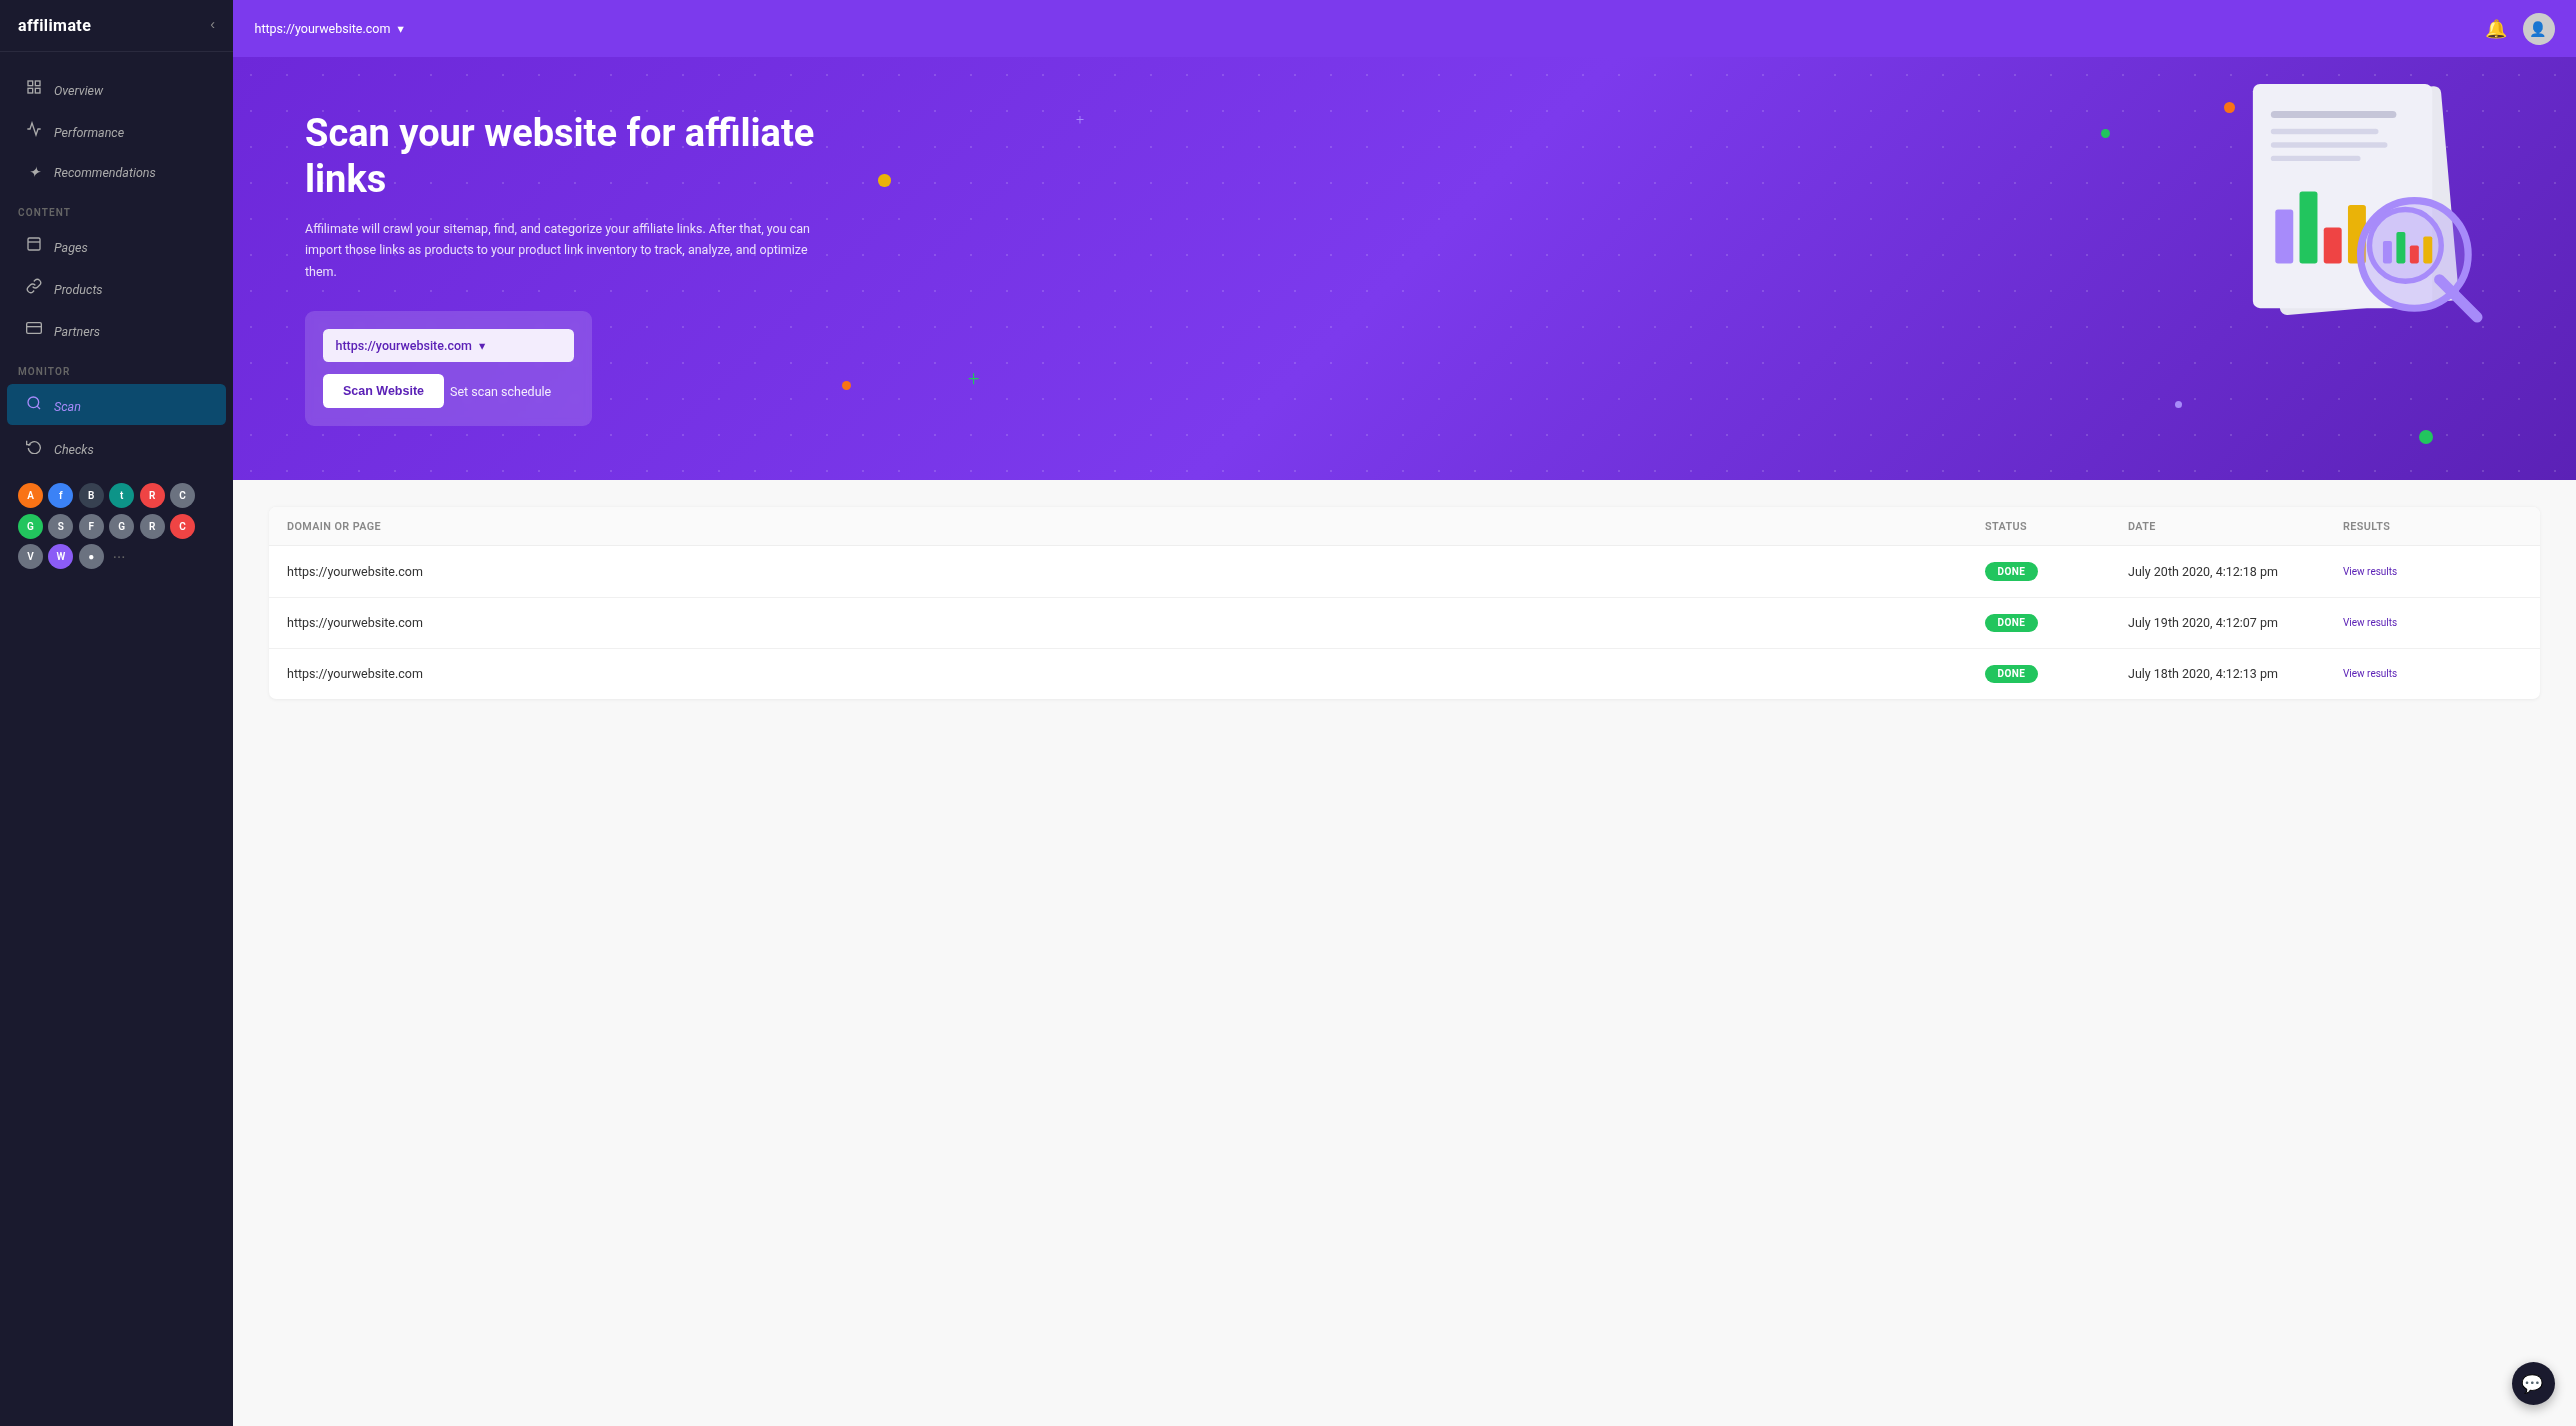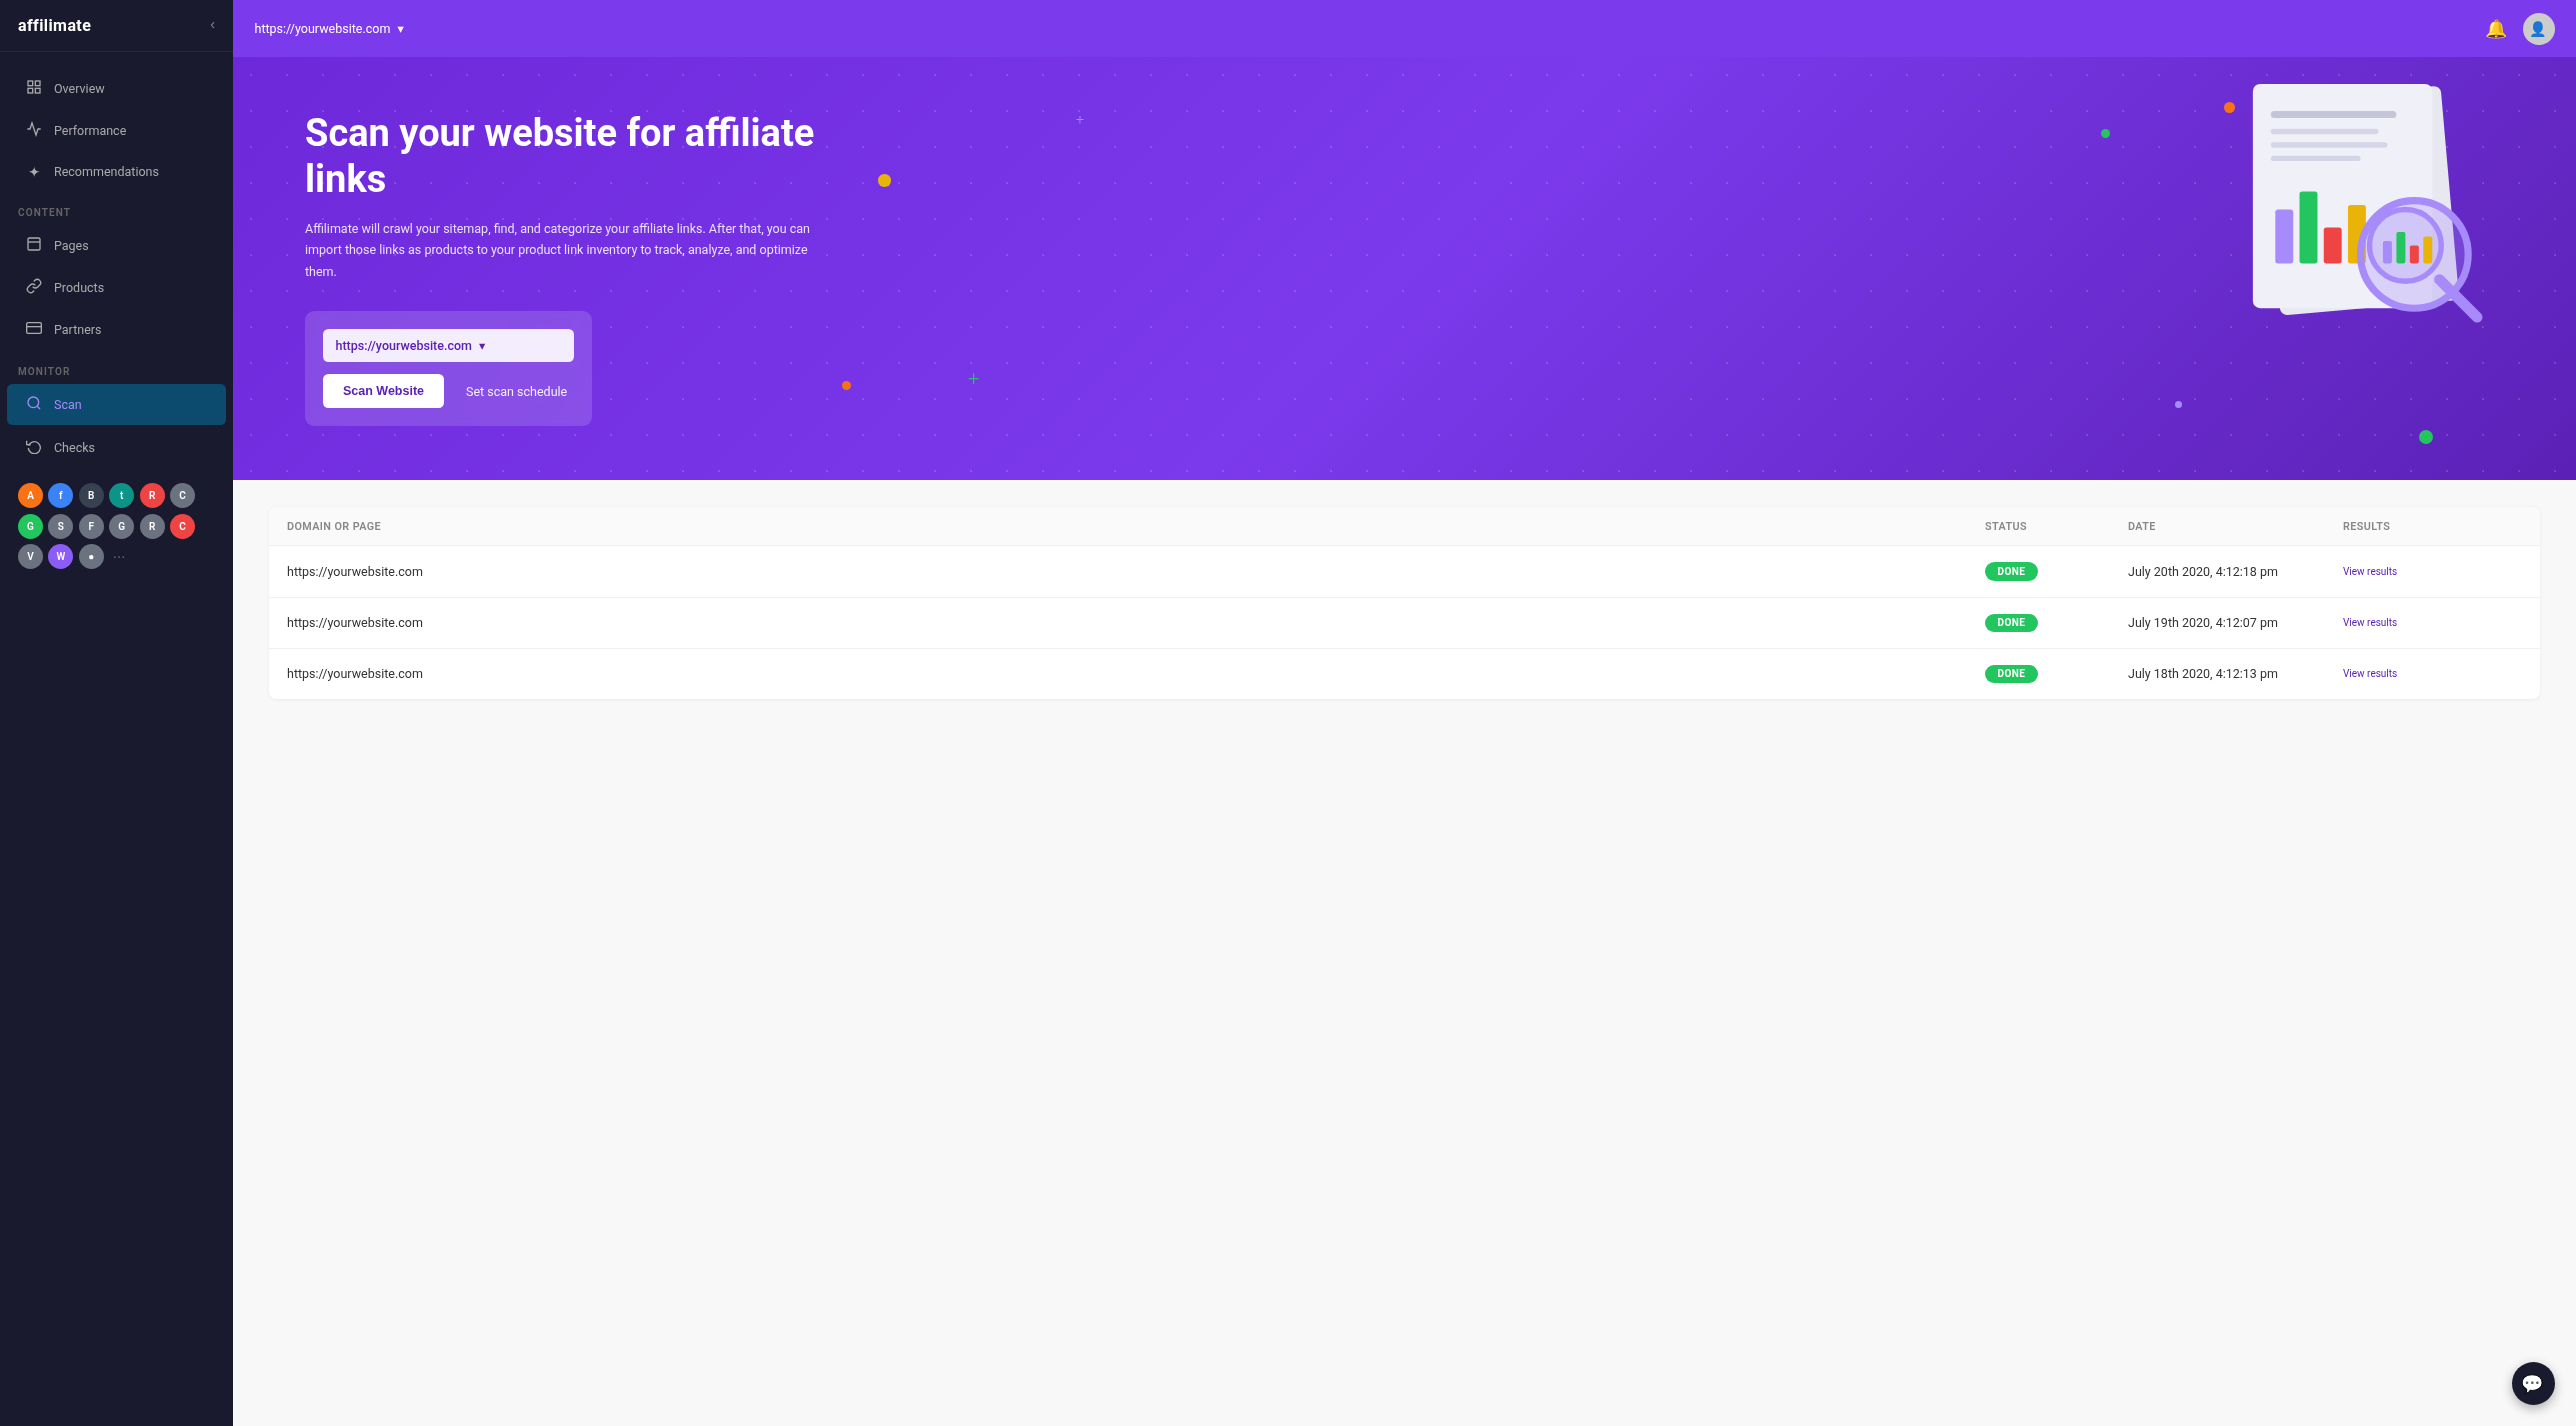--- a/index.html
+++ b/index.html
@@ -32,29 +32,30 @@
     .collapse-btn {
       background: none;
       border: none;
       color: #888;
       cursor: pointer;
       font-size: 14.3px;
     }
     .sidebar-nav { padding: 14.3px 0; flex: 1; }
     .nav-item {
       display: flex;
-      align-items: center;
+      align-items: flex-end;
       gap: 10.8px;
       padding: 10.8px 18px;
       cursor: pointer;
       color: #aaa;
       font-size: 12.5px;
       border-radius: 5.4px;
       margin: 1.8px 7.2px;
       transition: background 0.15s;
+      font-style: italic;
     }
     .nav-item.active { background: #0c4a6e; color: #a78bfa; }
     .nav-icon { width: 18px; text-align: center; font-size: 14.3px; }
     .section-label {
       font-size: 10px;
       font-weight: 600;
       letter-spacing: 1.1px;
       color: #666;
       padding: 14.3px 18px 5.4px;
       text-transform: uppercase;
@@ -195,21 +196,21 @@
       border-radius: 5.4px;
       padding: 9px 12.5px;
       font-size: 12.5px;
       color: #5b21b6;
       cursor: pointer;
       display: flex;
       align-items: center;
       gap: 7.2px;
       font-weight: 500;
     }
-    .hero-actions { display: flex; align-items: center; gap: 22px; }
+    .hero-actions { display: flex; align-items: center; gap: 6px; }
     .scan-btn {
       background: #fff;
       color: #5b21b6;
       border: none;
       border-radius: 5.4px;
       padding: 10px 20px;
       font-size: 12.5px;
       font-weight: 600;
       cursor: pointer;
     }

